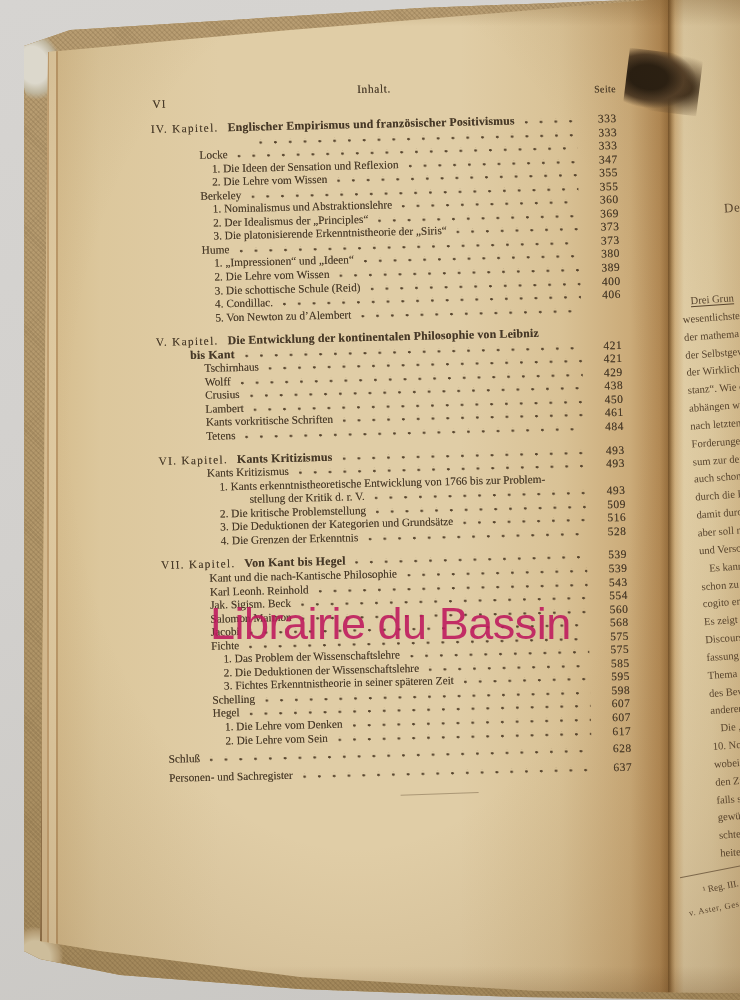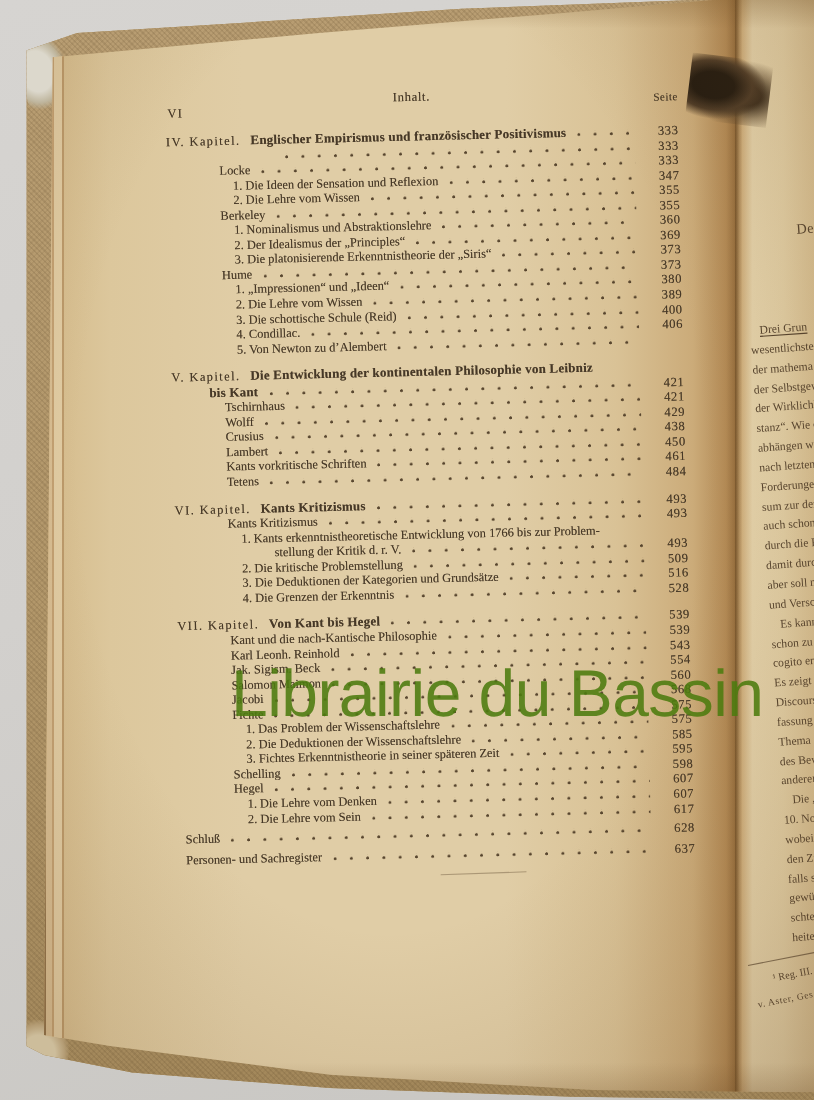--- a/index.html
+++ b/index.html
@@ -80,22 +80,22 @@
   .np-line.ul{text-decoration:underline;text-underline-offset:2px;}
   .np-foot{position:absolute;left:8px;top:878px;transform:rotate(-11deg);transform-origin:0 0;
     font-size:9.3px;white-space:nowrap;}
   .fn-rule{width:66px;border-top:1px solid rgba(85,67,46,.7);margin-left:4px;}
   .fn-line{margin:11px 0 0 24px;}
   .sig-line{margin:10px 0 0 6px;font-size:8.6px;letter-spacing:.6px;}
 
   
   .watermark{position:absolute;left:210px;top:601px;z-index:20;
     font-family:"Liberation Sans","DejaVu Sans",sans-serif;
-    font-size:60px;line-height:1;letter-spacing:-.5px;
-    color:#4d7c0f;opacity:.88;white-space:nowrap;}
+    font-size:45px;line-height:1;letter-spacing:-.5px;
+    color:#be185d;opacity:.88;white-space:nowrap;}
 </style>
 </head>
 <body>
 
 <div class="scene">
   <div class="book">
     <div class="wear-tl"></div>
     <div class="wear-bl"></div>
 
     <div class="pages">

